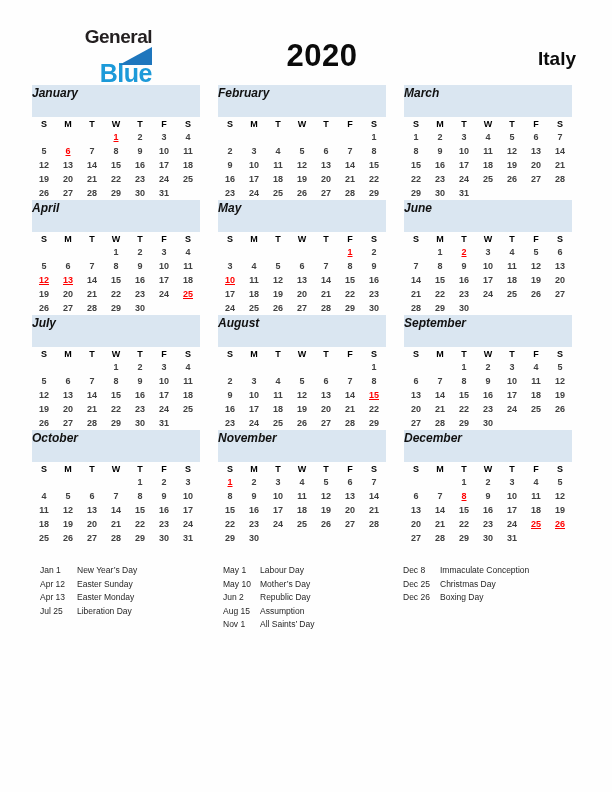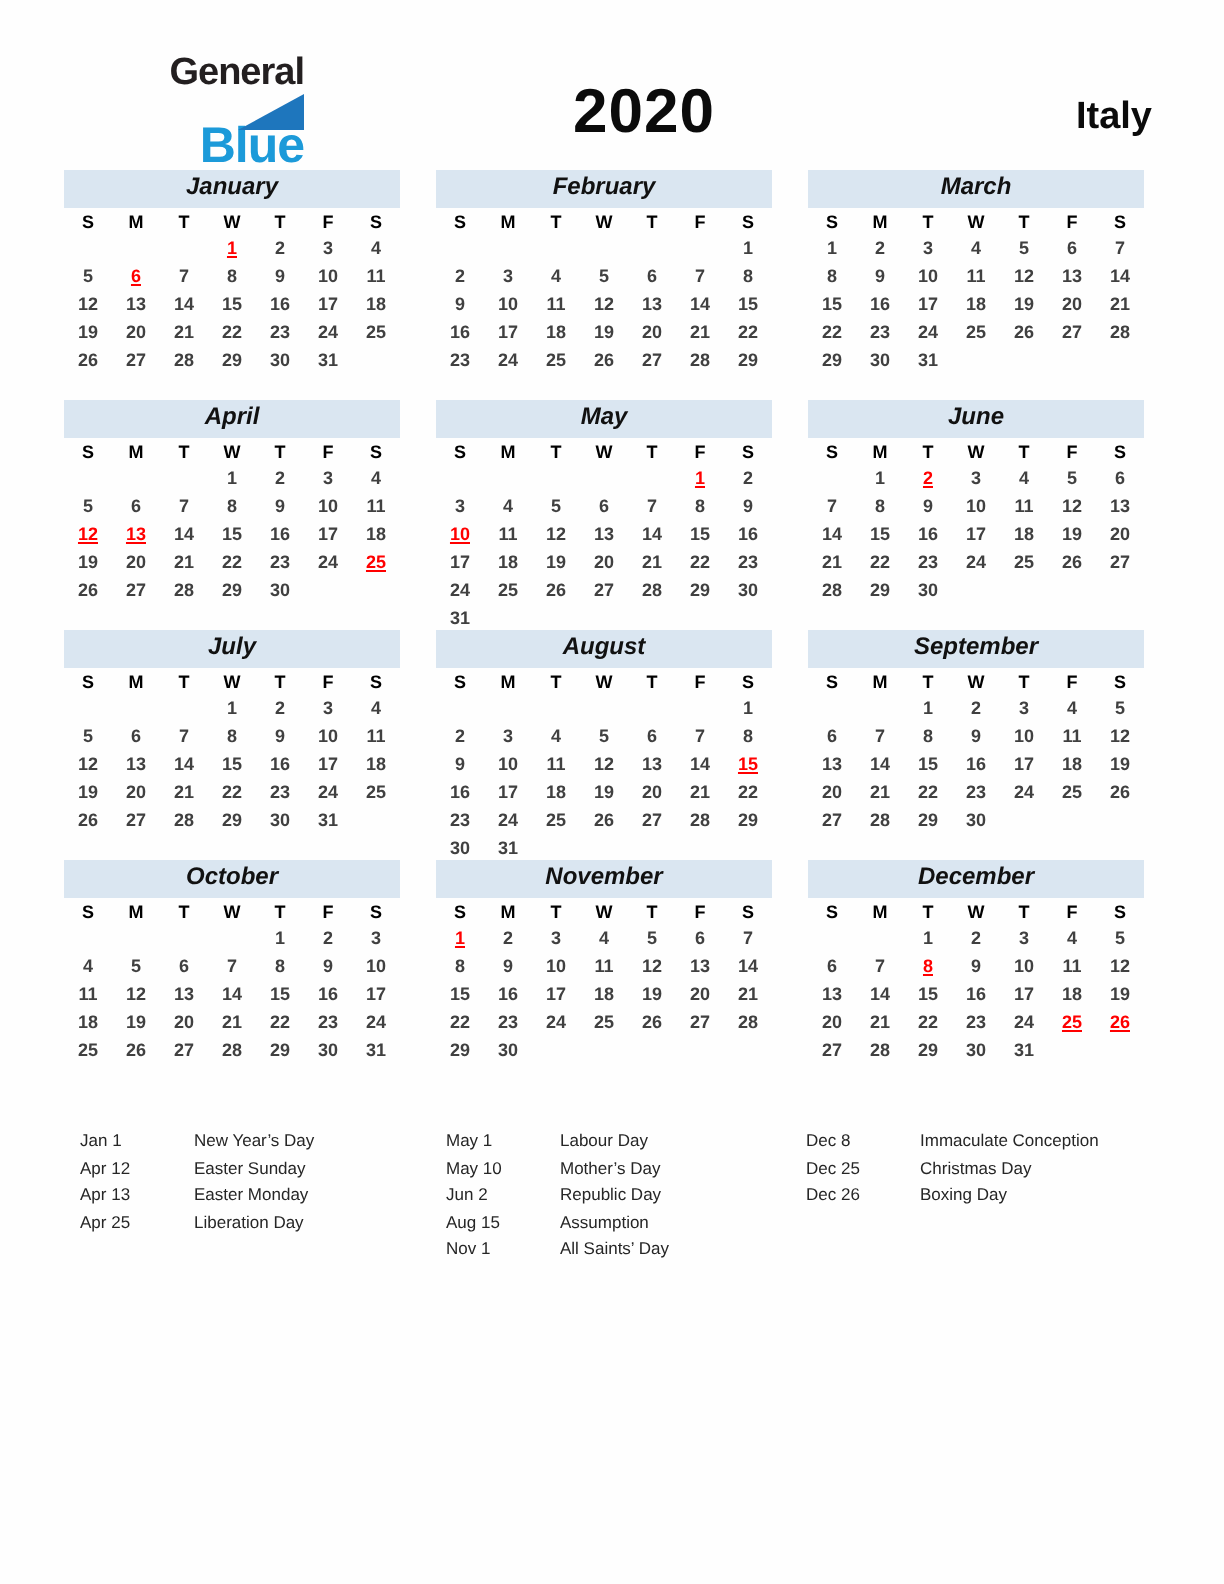--- a/index.html
+++ b/index.html
@@ -24,34 +24,34 @@
     font-size:31px; font-weight:bold; color:#0b0b0b; letter-spacing:0.5px;margin-left:16px; }
   .country-label { position:absolute; top:48px; right:36px; font-size:19px; font-weight:bold; color:#0b0b0b; }
   
   .months-grid {
     position:absolute; top:85px; left:32px; width:540px;
     display:grid; grid-template-columns:168px 168px 168px; column-gap:18px;
     grid-auto-rows:115px;
   }
   .month { width:168px; }
   .month-title {
-    height:19px; line-height:17px; text-align:center;
+    height:32px; line-height:17px; text-align:left;
     background: var(--month-header-bg, #DAE6F1);
     font-size:12px; font-weight:bold; font-style:italic; color:#111111;
   }
   .month table { width:100%; border-collapse:collapse; table-layout:fixed; }
   .month th { height:13px; font-size:9px; font-weight:bold; color:#000000; text-align:center; padding:0; }
   .month td { height:14px; font-size:9px; font-weight:bold; color:var(--date-text,#404040); text-align:center; padding:0; line-height:14px; }
   .month td.holiday { color:var(--holiday-red,#FF0000); text-decoration:underline; }
   
   .holidays {
     position:absolute; top:564px; left:40px; right:30px;
     display:grid; grid-template-columns:183px 180px 1fr; column-gap:0;
   }
-  .holiday-row { display:flex; line-height:13.5px; height:13.5px; font-size:8.5px; color:#262626;gap:20px; }
+  .holiday-row { display:flex; line-height:13.5px; height:13.5px; font-size:8.5px; color:#262626; }
   .h-date { width:37px; flex:0 0 37px; }
   .h-name { flex:1; }
 </style>
 </head>
 <body>
 
 <div class="page">
 
   <div class="logo">
     <div class="logo-row1">
@@ -849,21 +849,21 @@
         </div>
         <div class="holiday-row">
           <span class="h-date">Apr 12</span>
           <span class="h-name">Easter Sunday</span>
         </div>
         <div class="holiday-row">
           <span class="h-date">Apr 13</span>
           <span class="h-name">Easter Monday</span>
         </div>
         <div class="holiday-row">
-          <span class="h-date">Apr 25</span>
+          <span class="h-date">Jul 25</span>
           <span class="h-name">Liberation Day</span>
         </div>
       </div>
       <div class="holiday-col">
         <div class="holiday-row">
           <span class="h-date">May 1</span>
           <span class="h-name">Labour Day</span>
         </div>
         <div class="holiday-row">
           <span class="h-date">May 10</span>

